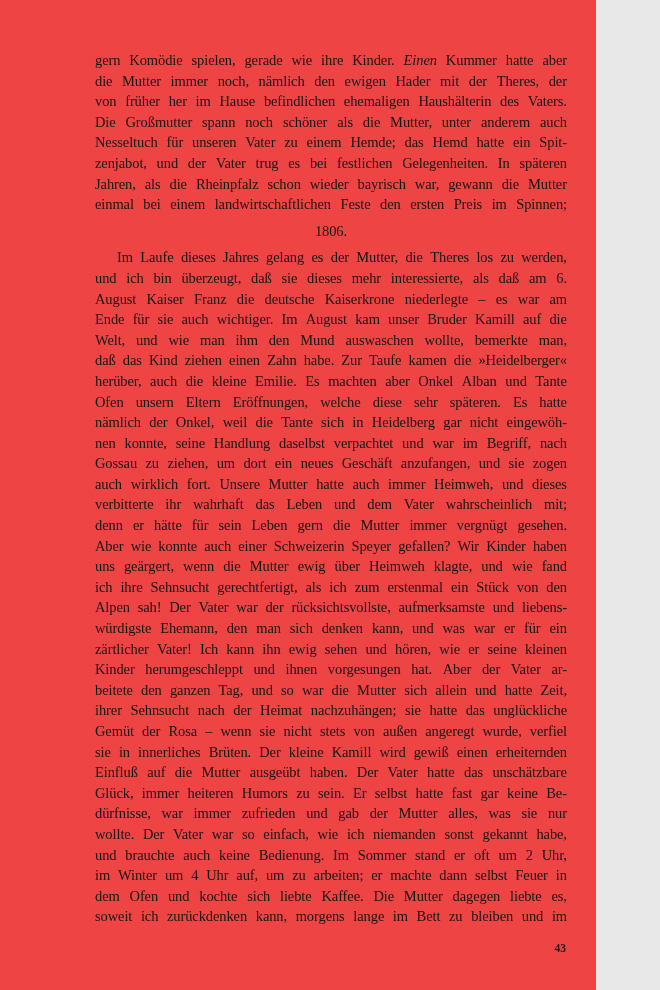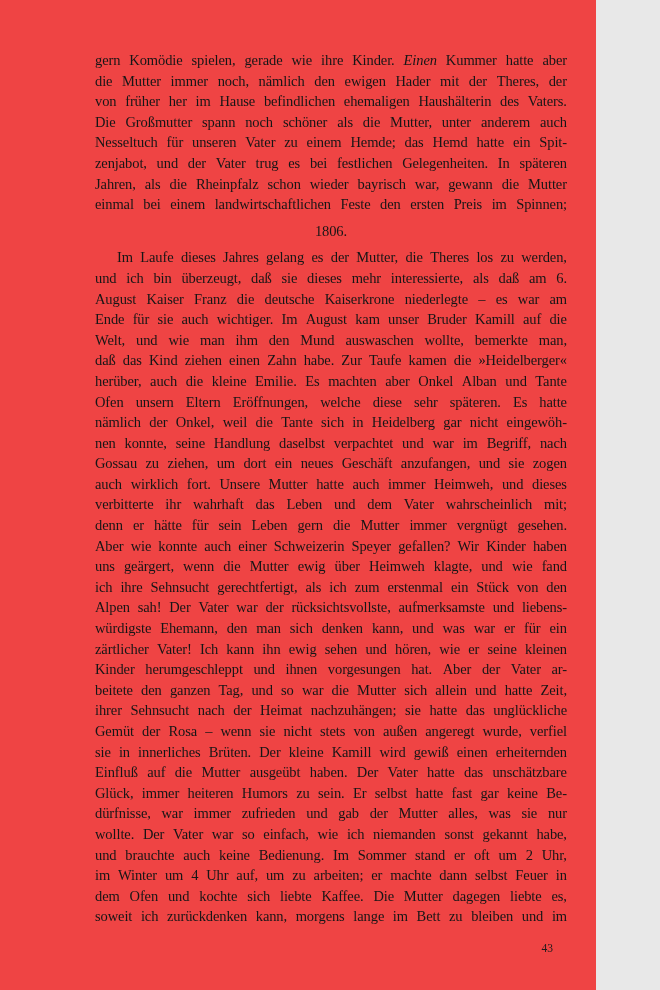--- a/index.html
+++ b/index.html
@@ -42,29 +42,30 @@
     white-space: normal;
   }
   .line.center {
     display: block;
     text-align: center;
     white-space: normal;
   }
   .line.indent { padding-left: 22px; }
   .pagenum {
     position: absolute;
-    left: 95px;
+    left: 108px;
     top: 941px;
     width: 472px;
     box-sizing: border-box;
     padding-right: 14px;
     text-align: right;
     font-size: 11.5px;
     line-height: 14px;
     color: #1c1c1c;
+    font-weight: bold;
   }
 </style>
 </head>
 <body>
 
 <div class="page">
   <main class="column">
       <div class="para">
         <div class="line just">
           <span>gern</span>

